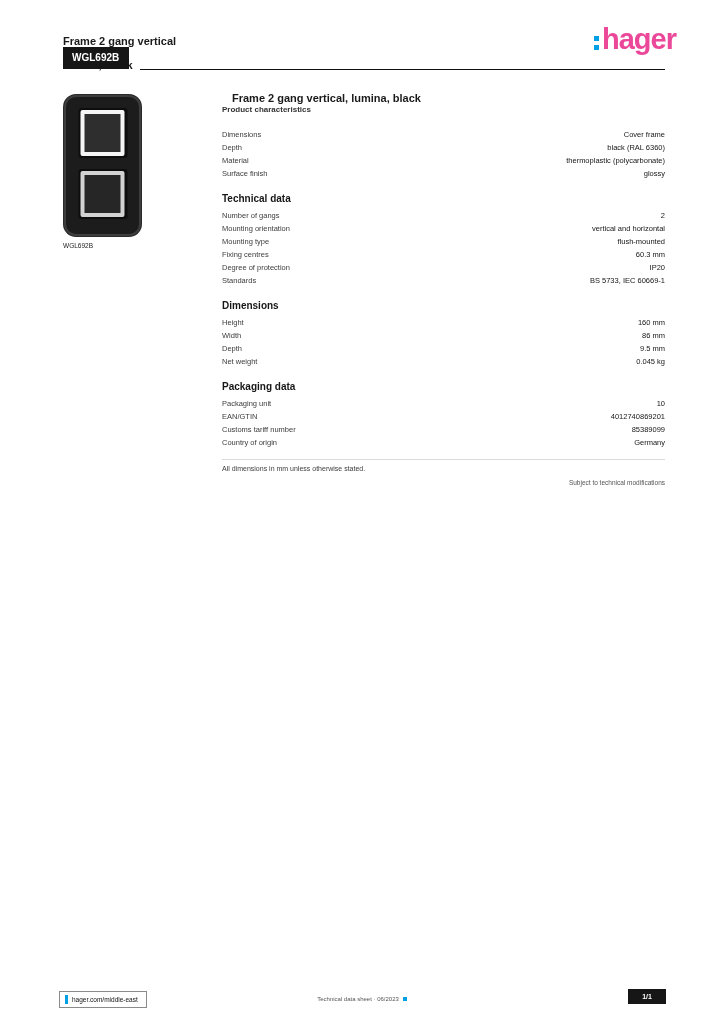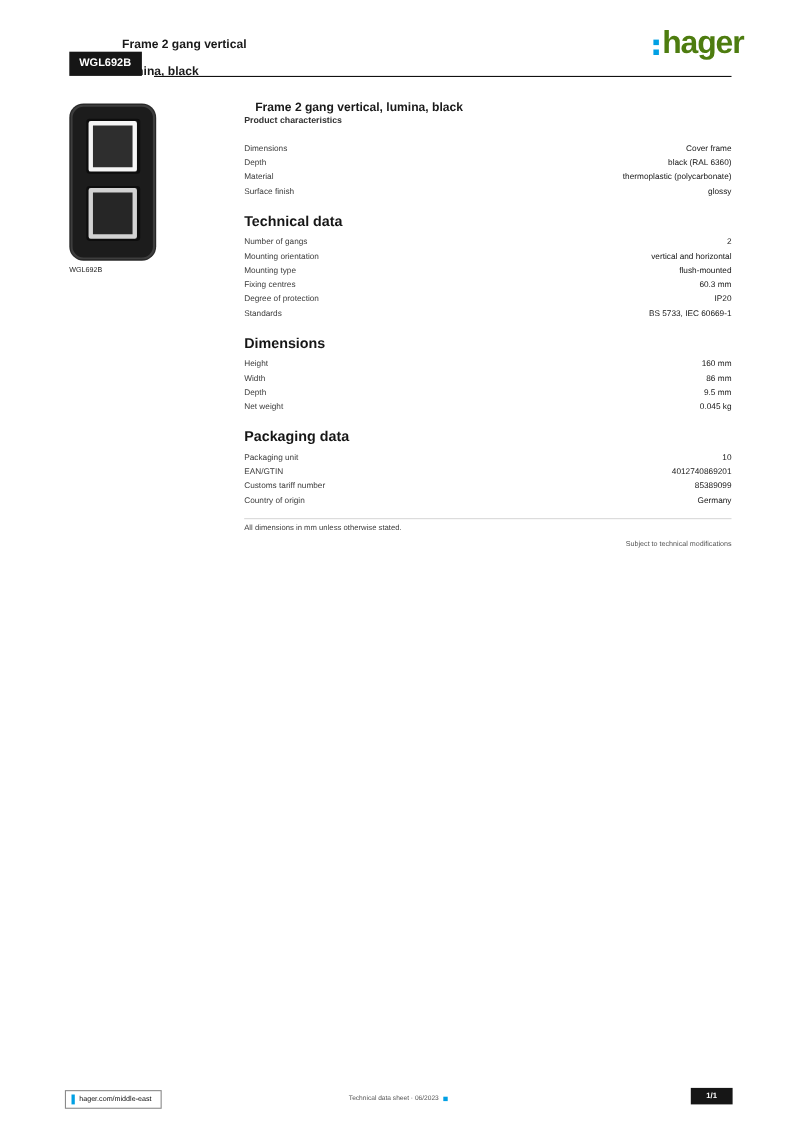--- a/index.html
+++ b/index.html
@@ -10,36 +10,35 @@
     color:#1a1a1a;
     position:relative;
     overflow:hidden;
   }
 
   
   .header-title {
     position:absolute; left:63px; top:23px;
     font-size:11px; font-weight:bold; line-height:12px;
     white-space:pre-line;
-    margin-left:48px;
   }
   .ref-box {
     position:absolute; left:63px; top:47px;
     background:#161616; color:#ffffff;
     font-size:10px; font-weight:bold;
     padding:5px 10px 6px 9px;
   }
   .header-rule {
     position:absolute; left:140px; top:69px;
     width:525px; height:1px; background:#111111;
   }
   .logo {
     position:absolute; left:594px; top:24px;
     display:flex; align-items:center; gap:3px;
-    color:#4d7c0f;
+    color:#ec4899;
   }
   .logo .word {
     font-size:29px; font-weight:bold; letter-spacing:-1px; line-height:30px;
   }
   .logo .colon { display:flex; flex-direction:column; gap:4px; padding-top:8px; }
   .logo .colon i { display:block; width:5px; height:5px; background:#00a0e4; }
 
   
   .product-image {
     position:absolute; left:64px; top:95px;
@@ -71,21 +70,21 @@
   }
   .product-title {
     margin:0; font-size:11px; font-weight:bold; line-height:13px;padding-left:10px;
   }
   .char-label {
     font-size:8px; color:#333333; font-weight:bold;
   }
   .sections { margin-top:14px; }
   .section { margin-bottom:4px; }
   .section h3 {
-    font-size:13px; font-weight:bold; color:#161616;
+    font-size:10px; font-weight:bold; color:#161616;
     margin:13px 0 5px 0;
   }
   .row {
     display:flex; justify-content:space-between; align-items:baseline;
     font-size:7.5px; line-height:13px;
   }
   .row .label { color:#3c3c3c; }
   .row .value { color:#161616; text-align:right; }
 
   .note {

